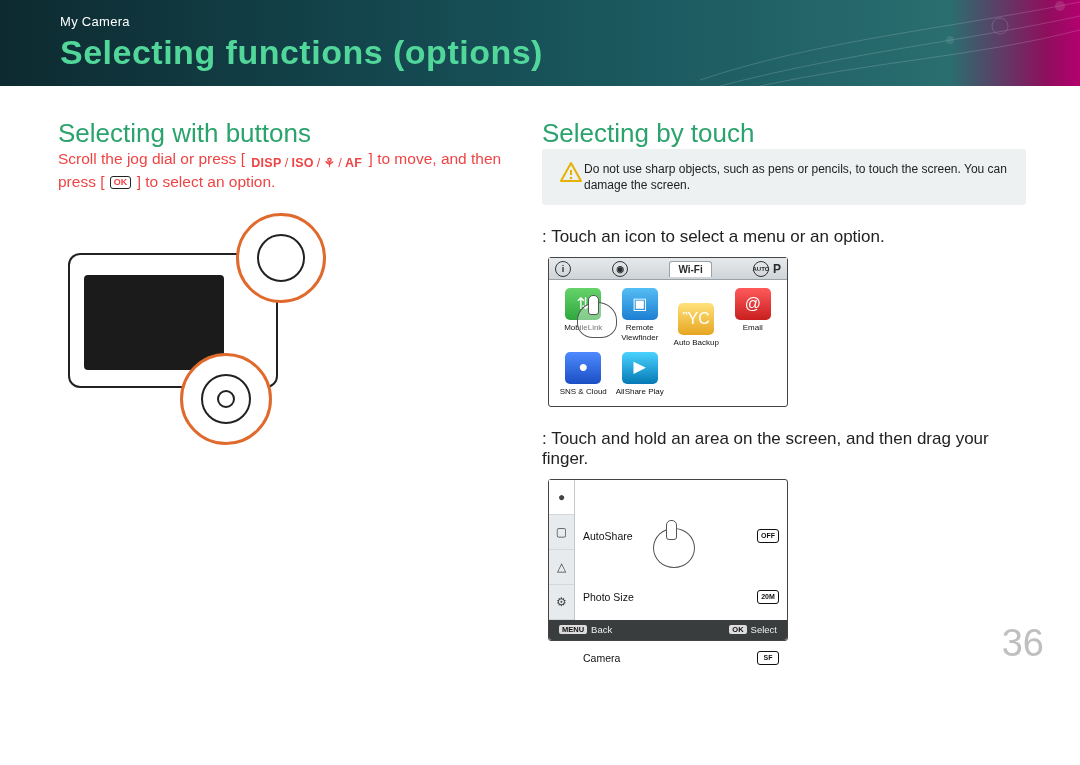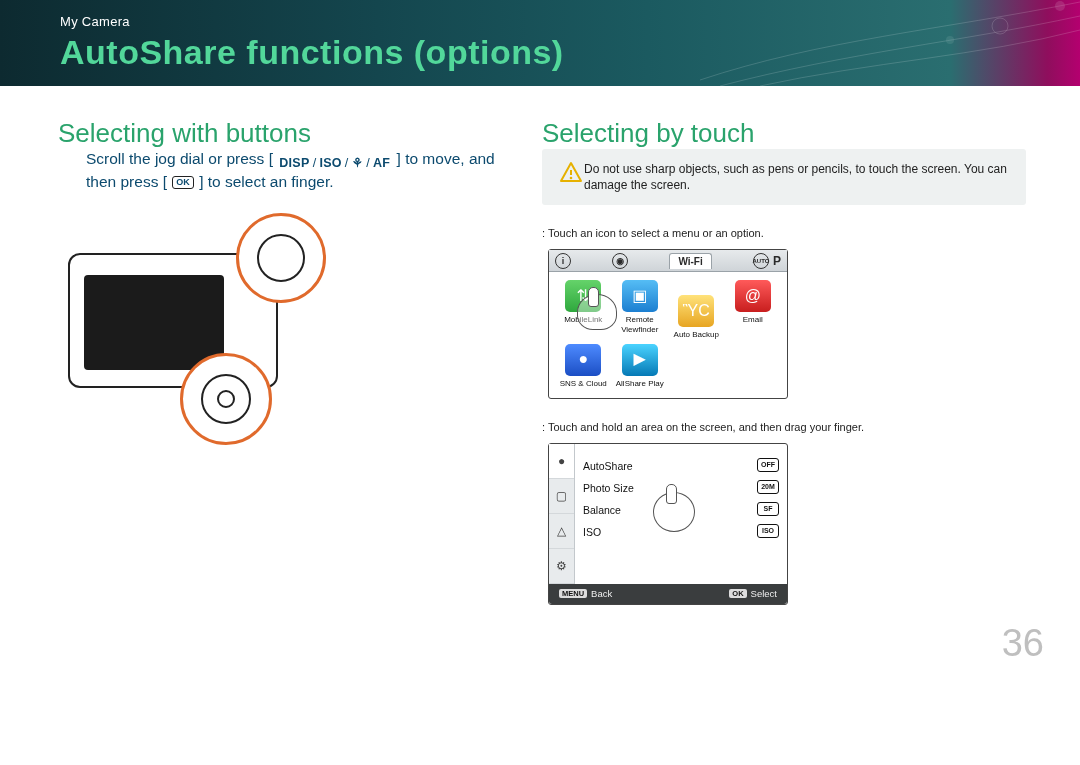--- a/index.html
+++ b/index.html
@@ -18,21 +18,21 @@
   .header .title { font-size: 34px; font-weight: 600; color: #52d79a; letter-spacing: .5px; }
   .header .swoosh { position:absolute; right:0; top:0; width:380px; height:86px; opacity:.35; pointer-events:none; }
 
   
   .body { display: flex; padding: 32px 54px 0 58px; gap: 24px; }
   .col { flex: 1 1 0; }
   .col-left { max-width: 460px; }
   .col-right { max-width: 490px; }
 
   .section-h { color: #2aa36c; font-size: 26px; font-weight: 500; }
-  .para { font-size: 15.5px; line-height: 1.35; color:#0c4a6e;margin-left:28px; }
+  .para { font-size: 15.5px; line-height: 1.35; color:#ef4444; }
   .para .inline-icons { display:inline-flex; gap:1px; vertical-align:-3px; padding:0 2px; }
   .inline-icons span { font-weight:700; font-size:12.5px; letter-spacing:.3px; }
   .inline-icons .sep { padding:0 2px; font-weight:400; }
   .small-ok { display:inline-block; font-size:9px; font-weight:700; border:1px solid #222; border-radius:3px; padding:0 3px; line-height:11px; vertical-align:2px; margin:0 1px;}
 
   
   .camera-illus { width:300px; height:230px; margin-top:20px; position:relative; }
   .camera-body { position:absolute; left:10px; top:40px; width:210px; height:135px; border-radius:12px; background:#fff; border:2px solid #222; }
   .camera-body::after { content:""; position:absolute; left:14px; top:20px; width:140px; height:95px; background:#1b1b1b; border-radius:4px; }
   .callout { position:absolute; border:3px solid #e06a2c; border-radius:50%; background:#fff; }
@@ -42,21 +42,21 @@
   .callout.bot .knob::before{content:"";position:absolute;inset:14px;border:2px solid #222;border-radius:50%;}
   .lead { position:absolute; background:#e06a2c; }
   .lead1 { left:195px; top:68px; width:46px; height:3px; transform:rotate(-32deg); transform-origin:left center; }
   .lead2 { left:162px; top:150px; width:30px; height:3px; transform:rotate(50deg); transform-origin:left center; }
 
   
   .warn { display:flex; background:#eef1f1; border-radius:3px; padding:12px 16px; margin-bottom:22px; align-items:flex-start; }
   .warn-ico { flex:0 0 26px; height:24px; }
   .warn-txt { font-size:12px; line-height:1.35; color:#222; }
 
-  .sub-label { font-size:11px; margin: 4px 0 10px 0; }
+  .sub-label { font-size:17px; margin: 4px 0 10px 0; }
 
   
   .screen1 { width:240px; margin-left:6px; border:1px solid #444; background:#fff; border-radius:3px; position:relative; }
   .s1-top { height:22px; background:linear-gradient(#e7eaec,#cfd4d8); display:flex; align-items:center; justify-content:space-between; padding:0 6px; font-size:11px; font-weight:600; color:#2a2a2a; border-bottom:1px solid #9aa2a8;}
   .s1-top .tab { padding:2px 8px; background:#fff; border-radius:3px 3px 0 0; border:1px solid #9aa2a8; border-bottom:none; font-size:10px;}
   .s1-top .ico { width:16px; height:16px; border-radius:50%; border:1.3px solid #333; font-size:9px; display:flex; align-items:center; justify-content:center;}
   .s1-top .right { display:flex; gap:4px; align-items:center;}
   .s1-top .mode { font-weight:700; font-size:12px; }
   .app-grid { display:grid; grid-template-columns: repeat(4,1fr); gap:4px 4px; padding:8px 8px 10px; }
   .app { text-align:center; font-size:8px; line-height:1.15; color:#111; }
@@ -67,21 +67,21 @@
   .hand { position:absolute; left:28px; top:44px; width:40px; height:36px; border-radius:50% 50% 40% 40%; background:rgba(255,255,255,.4); border:1.5px solid #555;}
   .hand::after{content:"";position:absolute;left:10px;top:-8px;width:9px;height:18px;border:1.5px solid #555;border-radius:5px 5px 3px 3px;background:#fff;}
 
   
   .screen2 { width:240px; margin-left:6px; margin-top:6px; border:1px solid #444; background:#fff; border-radius:3px; position:relative; }
   .s2-body { display:flex; height:140px; }
   .s2-tabs { width:26px; background:#e8ebed; border-right:1px solid #c3c8cc; display:flex; flex-direction:column; }
   .s2-tabs div{ flex:1; display:flex; align-items:center; justify-content:center; font-size:12px; color:#444; border-bottom:1px solid #d4d8db;}
   .s2-tabs div:first-child{ background:#fff; }
   .s2-list { flex:1; padding:6px 8px 2px; font-size:10.5px; color:#111; position:relative;}
-  .s2-row { display:flex; justify-content:space-between; align-items:flex-end; height:22px; }
+  .s2-row { display:flex; justify-content:space-between; align-items:center; height:22px;margin-top:39px; }
   .s2-row .val { width:22px; height:14px; border:1.4px solid #111; border-radius:3px; font-size:7px; display:flex; align-items:center; justify-content:center; font-weight:700;}
   .s2-bar { height:20px; background:#3a3d3e; color:#eee; font-size:9.5px; display:flex; align-items:center; justify-content:space-between; padding:0 10px; border-radius:0 0 3px 3px;}
   .s2-bar .btn { display:flex; gap:4px; align-items:center;}
   .s2-bar .key { background:#ddd; color:#111; font-size:7.5px; font-weight:700; padding:0 3px; border-radius:2px;}
   .hand2{ position:absolute; left:78px; top:48px; width:42px; height:40px; border-radius:50%; background:rgba(255,255,255,.4); border:1.5px solid #555;}
   .hand2::after{content:"";position:absolute;left:12px;top:-9px;width:9px;height:18px;border:1.5px solid #555;border-radius:5px 5px 3px 3px;background:#fff;}
 
   
   .pagenum { position:absolute; right:36px; bottom:24px; font-size:38px; color:#bfbfbf; font-weight:400;}
 </style>
@@ -93,41 +93,41 @@
   <div class="header">
     <svg class="swoosh" viewBox="0 0 380 86" fill="none" stroke="rgba(255,255,255,.45)" stroke-width="1">
       <path d="M0 80 C120 40 240 30 380 2"></path>
         <path d="M20 86 C150 52 260 42 380 16"></path>
       <path d="M60 86 C170 62 280 56 380 30"></path>
       <circle cx="360" cy="6" r="5" fill="rgba(255,255,255,.35)" stroke="none"></circle>
       <circle cx="300" cy="26" r="8" fill="none"></circle>
         <circle cx="250" cy="40" r="4" fill="rgba(255,255,255,.25)" stroke="none"></circle>
     </svg>
     <div class="breadcrumb">My Camera</div>
-    <div class="title">AutoShare functions (options)</div>
+    <div class="title">Selecting functions (options)</div>
   </div>
 
   <div class="body">
 
     <div class="col col-left">
       <div class="section-h">Selecting with buttons</div>
       <p class="para">
         <span>Scroll the jog dial or press [</span>
         <span class="inline-icons">
           <span>DISP</span>
             <span class="sep">/</span>
           <span>ISO</span>
             <span class="sep">/</span>
           <span>⚘</span>
             <span class="sep">/</span>
           <span>AF</span>
         </span>
         <span>] to move, and then press [</span>
         <span class="small-ok">OK</span>
-        <span>] to select an finger.</span>
+        <span>] to select an option.</span>
       </p>
 
       <div class="camera-illus">
         <div class="camera-body"></div>
         <div class="lead lead1"></div>
         <div class="lead lead2"></div>
         <div class="callout top">
             <div class="knob"></div>
           </div>
         <div class="callout bot">
@@ -205,21 +205,21 @@
             <div class="hand2"></div>
           <div class="s2-row">
                 <span>AutoShare</span>
                 <span class="val">OFF</span>
               </div>
               <div class="s2-row">
                 <span>Photo Size</span>
                 <span class="val">20M</span>
               </div>
               <div class="s2-row">
-                <span>Balance</span>
+                <span>Camera</span>
                 <span class="val">SF</span>
               </div>
               <div class="s2-row">
                 <span>ISO</span>
                 <span class="val">ISO</span>
               </div>
             </div>
         </div>
         <div class="s2-bar">
           <span class="btn">

